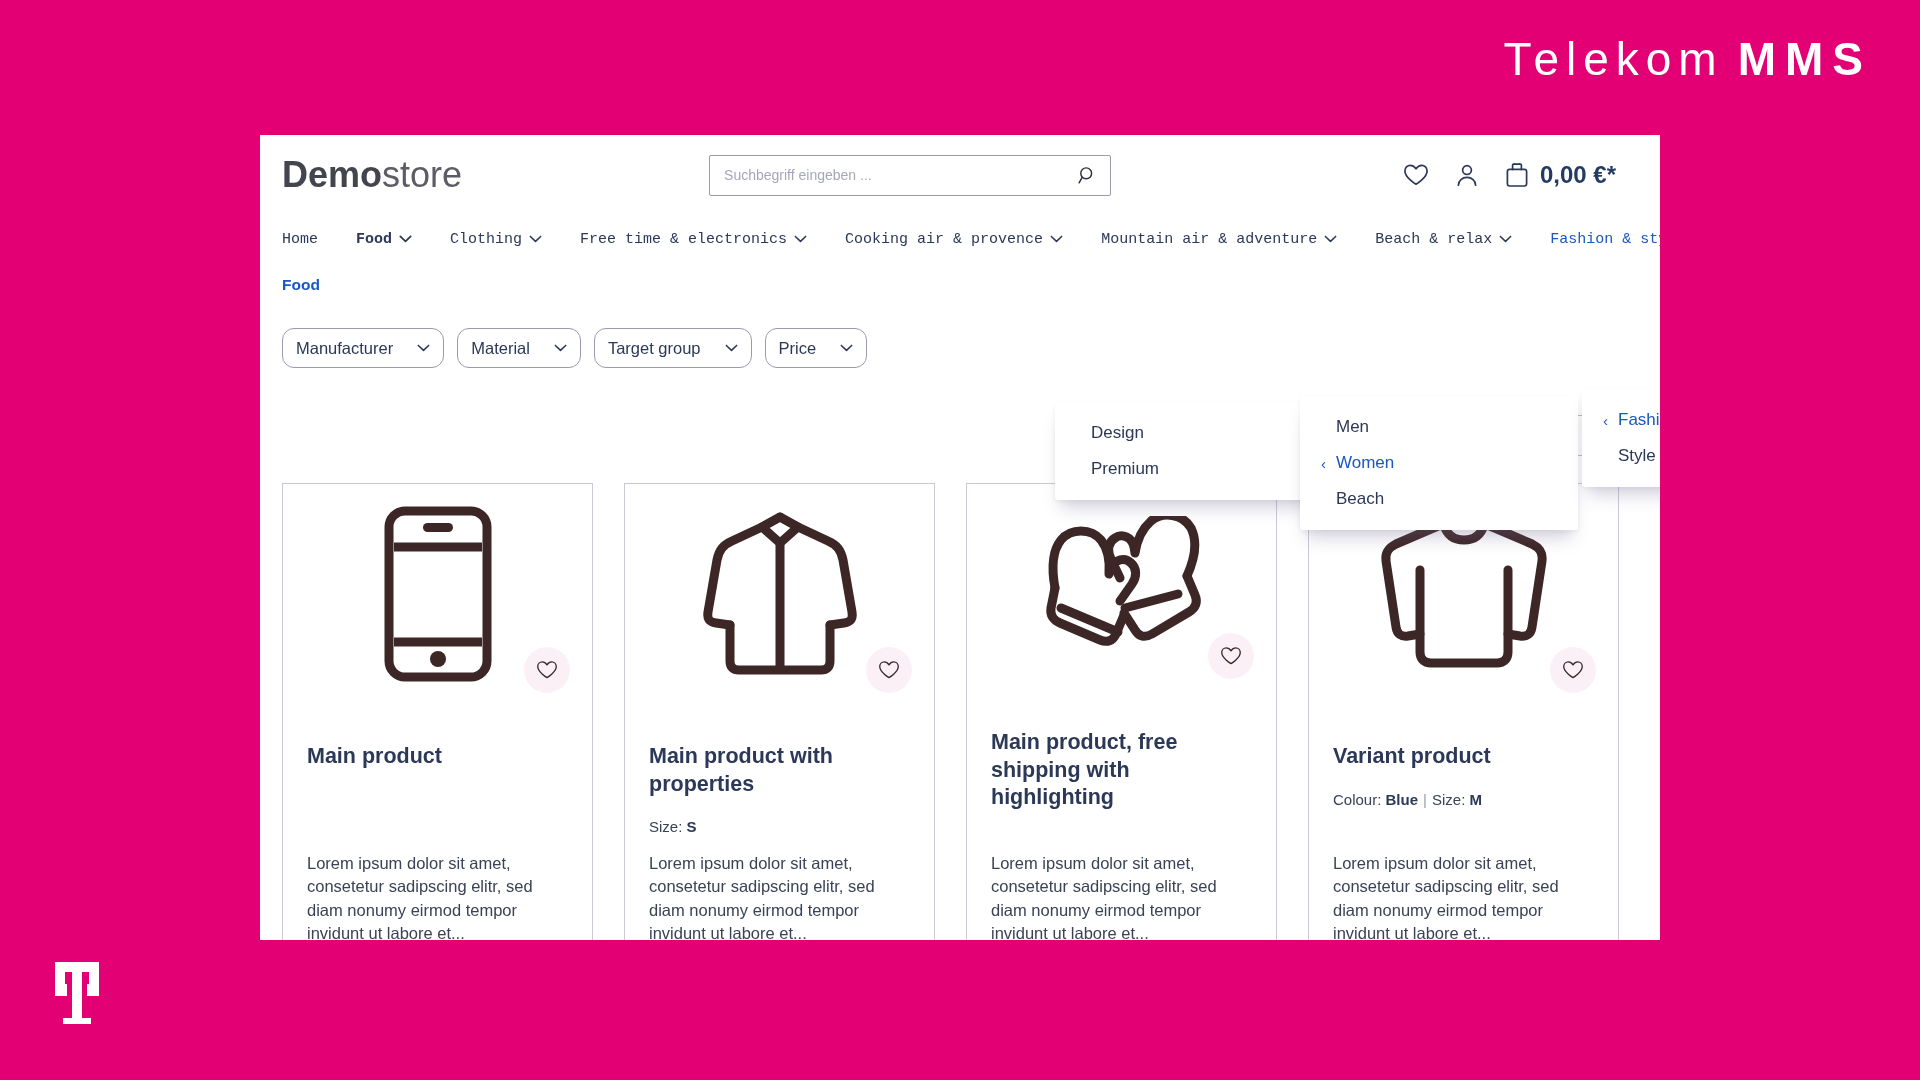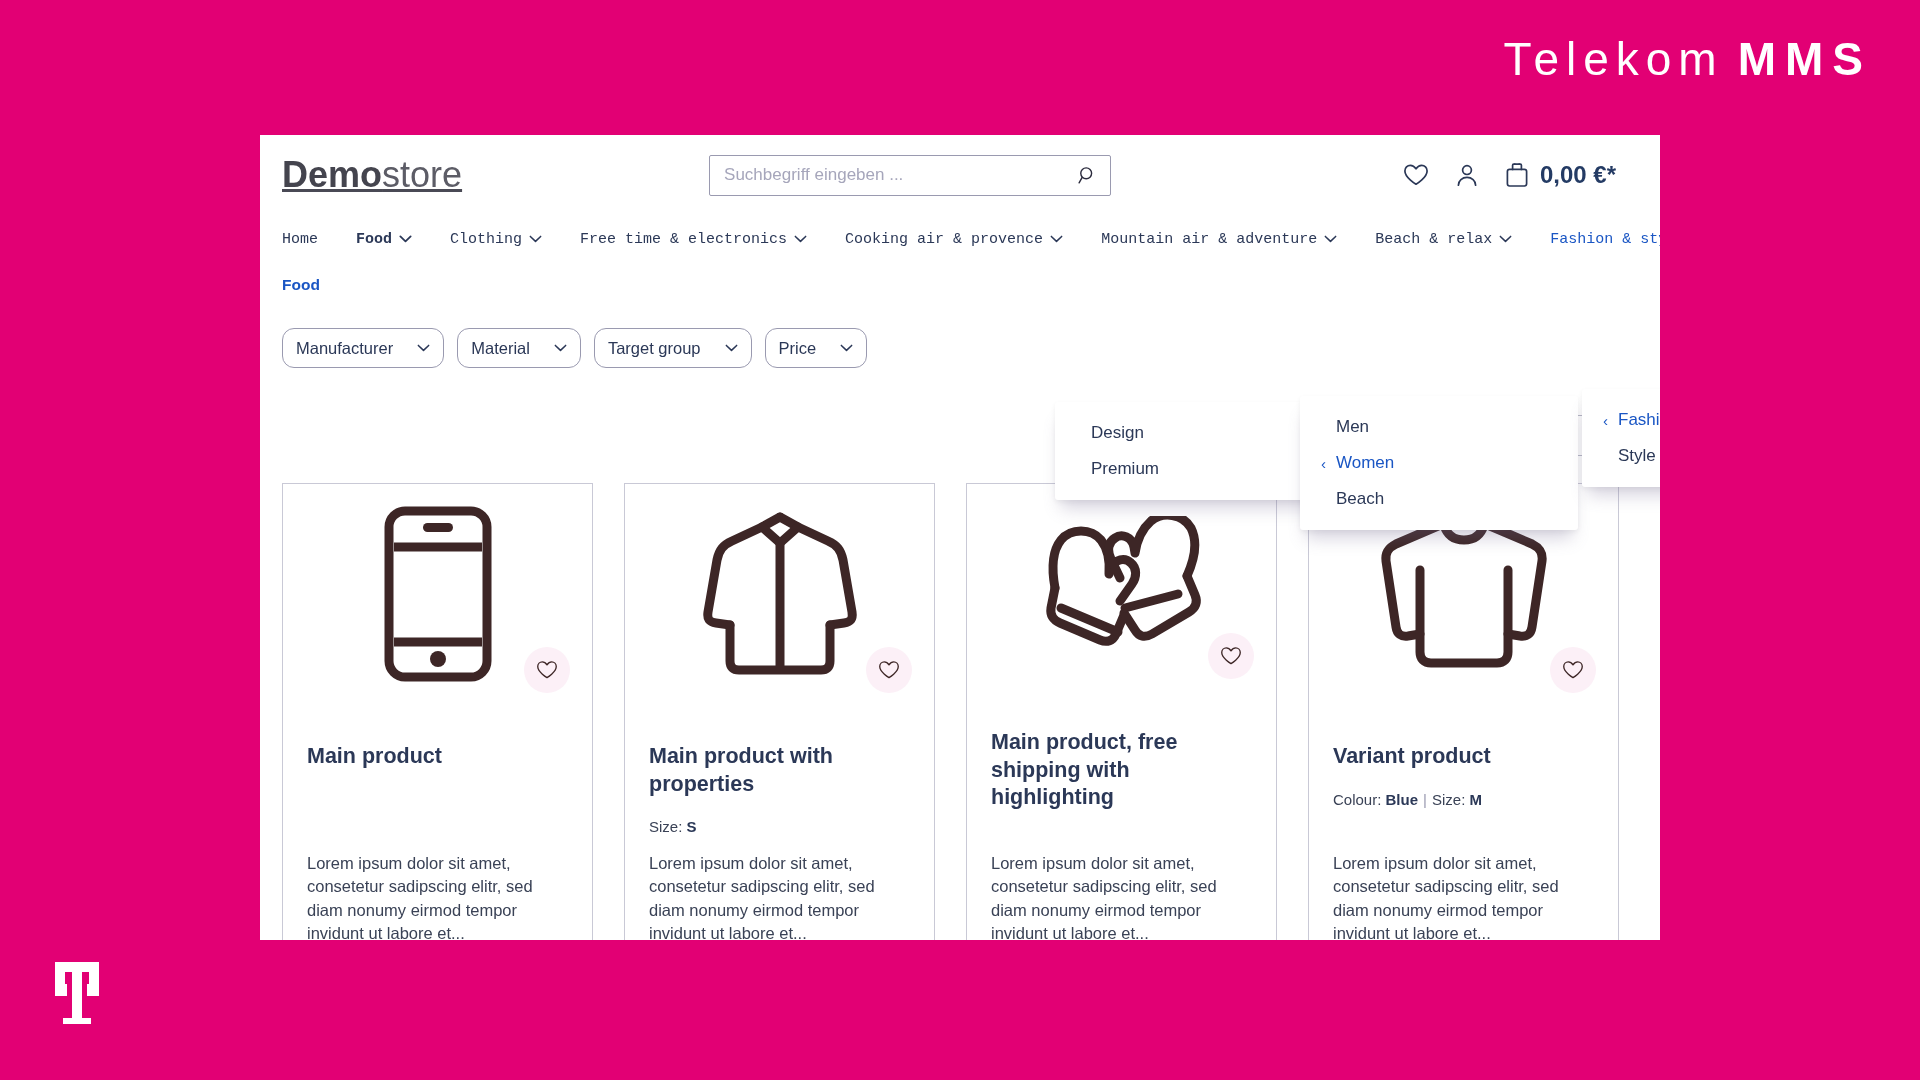--- a/index.html
+++ b/index.html
@@ -57,37 +57,36 @@
     align-items: center;
     height: 80px;
     padding: 0 22px 0 22px;
   }
   .logo {
     font-size: 36px;
     line-height: 1;
     color: #4a4a55;
     white-space: nowrap;
     margin-left: 0px;
-    text-decoration: underline;
   }
   .logo .logo-strong { font-weight: 700; color: #44444e; }
   .logo .logo-light { font-weight: 400; color: #5c5c66; }
 
   .search-wrap {
     position: relative;
     margin-left: 247px;
     width: 402px;
   }
   .search-input {
     width: 100%;
     height: 41px;
     border: 1px solid #9a9ab0;
     border-radius: 2px;
     padding: 0 20px 0 14px;
-    font-size: 17px;
+    font-size: 14px;
     font-family: "Liberation Sans", sans-serif;
     color: #33334a;
     background: #fff;
     outline: none;
   }
   .search-input::placeholder { color: #a6a6bb; }
   .search-btn {
     position: absolute;
     right: 4px;
     top: 0;

